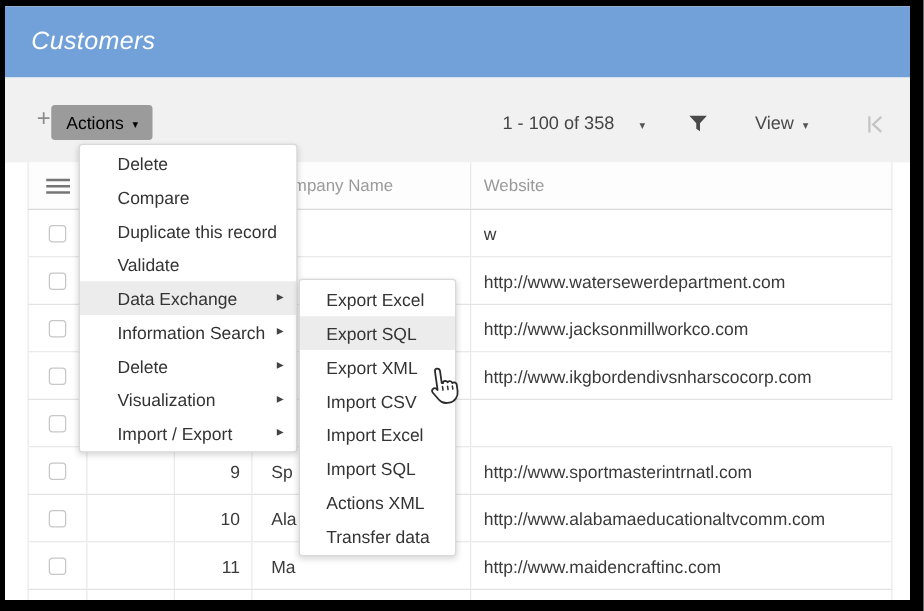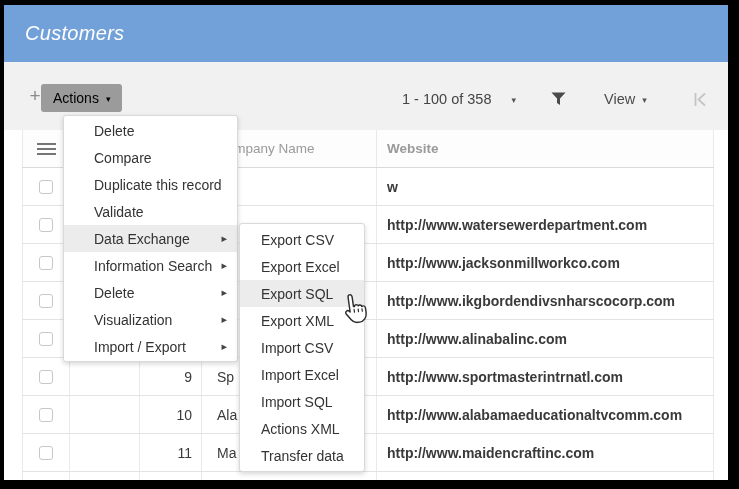--- a/index.html
+++ b/index.html
@@ -24,21 +24,21 @@
   .firstpage-btn{position:absolute;left:686px;top:26px;width:20px;height:22px;display:flex;align-items:center;justify-content:center;cursor:default;}
 
   
   .tbl{position:absolute;left:18px;top:125px;width:692px;}
   .trow{display:flex;align-items:center;height:38px;border-bottom:1px solid #e3e3e3;color:#3a3a3a;font-size:14px;background:#fff;}
   .thead{color:#9a9a9a;font-size:13.5px;border-bottom:1px solid #dadada;background:#fdfdfd;}
   .c1{width:48px;height:100%;display:flex;align-items:center;justify-content:center;border-left:1px solid #e9e9e9;border-right:1px solid #e9e9e9;}
   .c2{width:70px;height:100%;border-right:1px solid #e9e9e9;}
   .c3{width:62px;height:100%;border-right:1px solid #e9e9e9;display:flex;align-items:center;justify-content:flex-end;padding-right:9px;}
   .c4{width:175px;height:100%;border-right:1px solid #e9e9e9;display:flex;align-items:center;padding-left:15px;white-space:nowrap;overflow:hidden;}
-  .c5{flex:1;height:100%;border-right:1px solid #e9e9e9;display:flex;align-items:center;padding-left:10px;white-space:nowrap;overflow:hidden;font-weight:bold;}
+  .c5{flex:1;height:100%;border-right:1px solid #e9e9e9;display:flex;align-items:center;padding-left:10px;white-space:nowrap;overflow:hidden;}
   .cb{width:14px;height:14px;border:1px solid #c7c7c7;border-radius:3px;background:#fff;cursor:pointer;}
   .hamb{width:19px;height:12px;border-top:2px solid #757575;border-bottom:2px solid #757575;position:relative;cursor:pointer;}
   .hamb::after{content:"";position:absolute;left:0;right:0;top:3px;border-top:2px solid #757575;}
 
   
   .menu{position:absolute;left:59px;top:110px;width:175px;background:#fff;border:1px solid #d9d9d9;border-radius:3px;box-shadow:0 2px 5px rgba(0,0,0,.16);padding:1px 0;z-index:5;}
   .submenu{position:absolute;left:235px;top:218px;width:126px;background:#fff;border:1px solid #d9d9d9;border-radius:3px;box-shadow:0 2px 5px rgba(0,0,0,.16);padding:2px 0;z-index:6;}
   .mi{height:27px;display:flex;align-items:center;padding:0 10px 0 30px;font-size:14px;color:#333;cursor:pointer;white-space:nowrap;}
   .submenu .mi{padding:0 10px 0 21px;}
   .mi.hl{background:#ececec;}
@@ -139,21 +139,20 @@
             <div class="c5">http://www.ikgbordendivsnharscocorp.com</div>
           </div>
 
           <div class="trow">
             <div class="c1">
               <span class="cb"></span>
             </div>
             <div class="c2"></div>
             <div class="c3"></div>
             <div class="c4"></div>
-            <div class="c5">http://www.alinabalinc.com</div>
           </div>
 
           <div class="trow">
             <div class="c1">
               <span class="cb"></span>
             </div>
             <div class="c2"></div>
             <div class="c3">9</div>
             <div class="c4">Sp</div>
             <div class="c5">http://www.sportmasterintrnatl.com</div>
@@ -232,23 +231,20 @@
         </div>
 
         <div class="mi">
           <span>Import / Export</span>
           <span class="mi-arrow">▸</span>
         </div>
       </div>
 
     <div class="submenu">
 
-        <div class="mi">
-          <span>Export CSV</span>
-        </div>
 
         <div class="mi">
           <span>Export Excel</span>
         </div>
 
         <div class="mi hl">
           <span>Export SQL</span>
         </div>
 
         <div class="mi">

